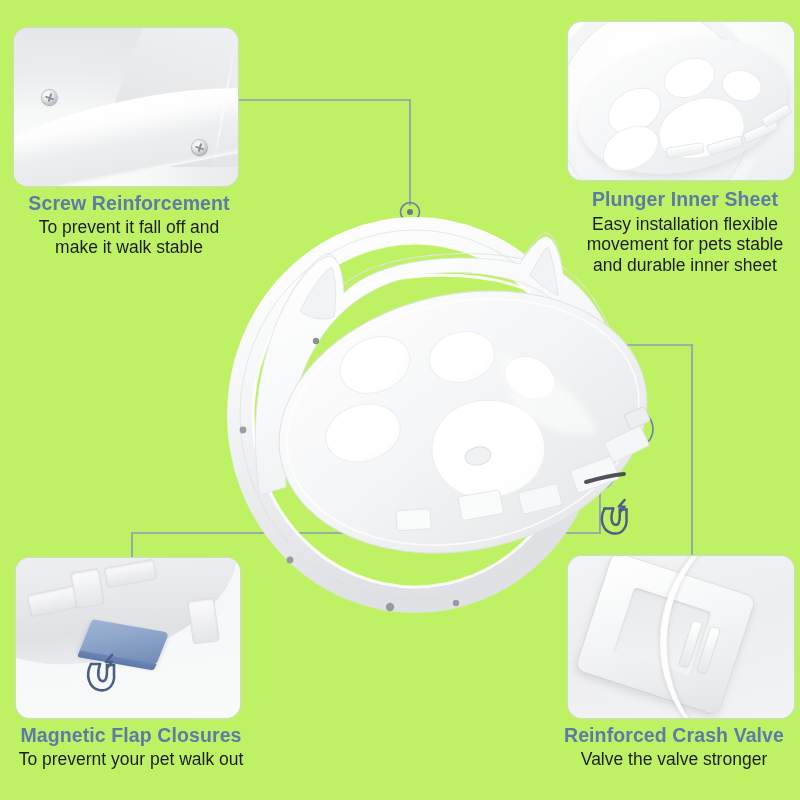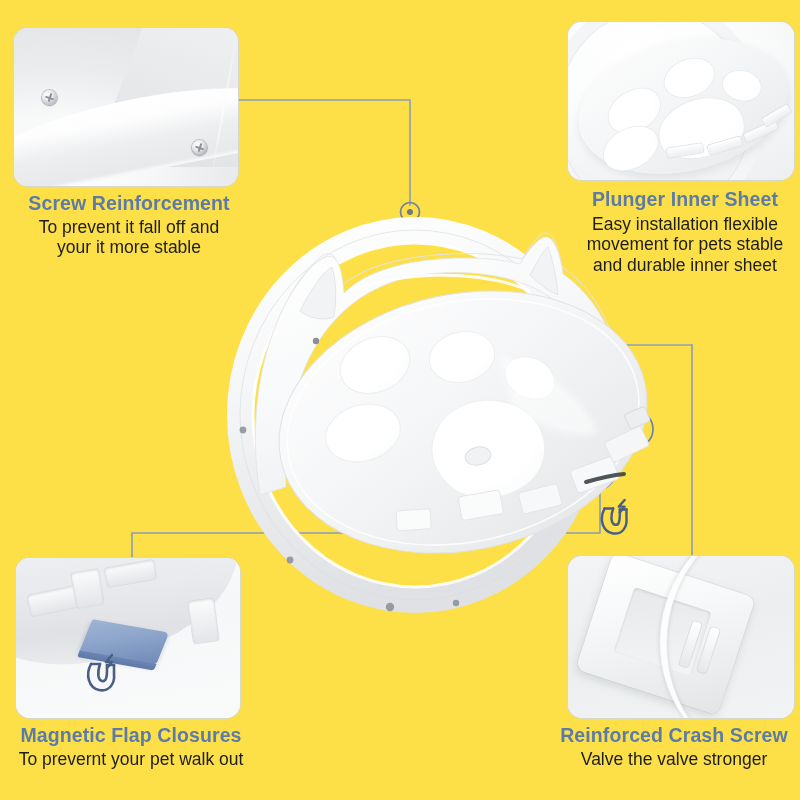--- a/index.html
+++ b/index.html
@@ -5,21 +5,21 @@
 <style>
   html, body {
     margin: 0;
     padding: 0;
     background: #ffffff;
   }
   #page {
     position: relative;
     width: 800px;
     height: 800px;
-    background: #fde047;
+    background: #bef264;
     overflow: hidden;
     font-family: "Liberation Sans", sans-serif;
     -webkit-font-smoothing: antialiased;
   }
 
   
   .inset {
     position: absolute;
     border-radius: 14px;
     overflow: hidden;
@@ -394,33 +394,33 @@
       <path d="M 9 11 L 18 11"></path>
       <path d="M 18 11 C 15 20, 16 27, 20 28 C 24 29, 25 24, 25 18 L 25 12"></path>
       <path d="M 25 12 L 32 12"></path>
       <path d="M 30 2 L 24 9 L 30 9 L 25 15"></path>
     </g>
   </svg>
 
   <div class="cap tl">
     <div class="title">Screw Reinforcement</div>
     <div class="body">To prevent it fall off and
-your it more stable</div>
+make it walk stable</div>
   </div>
 
   <div class="cap tr">
     <div class="title">Plunger Inner Sheet</div>
     <div class="body">Easy installation flexible
 movement for pets stable
 and durable inner sheet</div>
   </div>
 
   <div class="cap bl">
     <div class="title">Magnetic Flap Closures</div>
     <div class="body">To prevernt your pet walk out</div>
   </div>
 
   <div class="cap br">
-    <div class="title">Reinforced Crash Screw</div>
+    <div class="title">Reinforced Crash Valve</div>
     <div class="body">Valve the valve stronger</div>
   </div>
 
 </div>
 
 </body></html>

